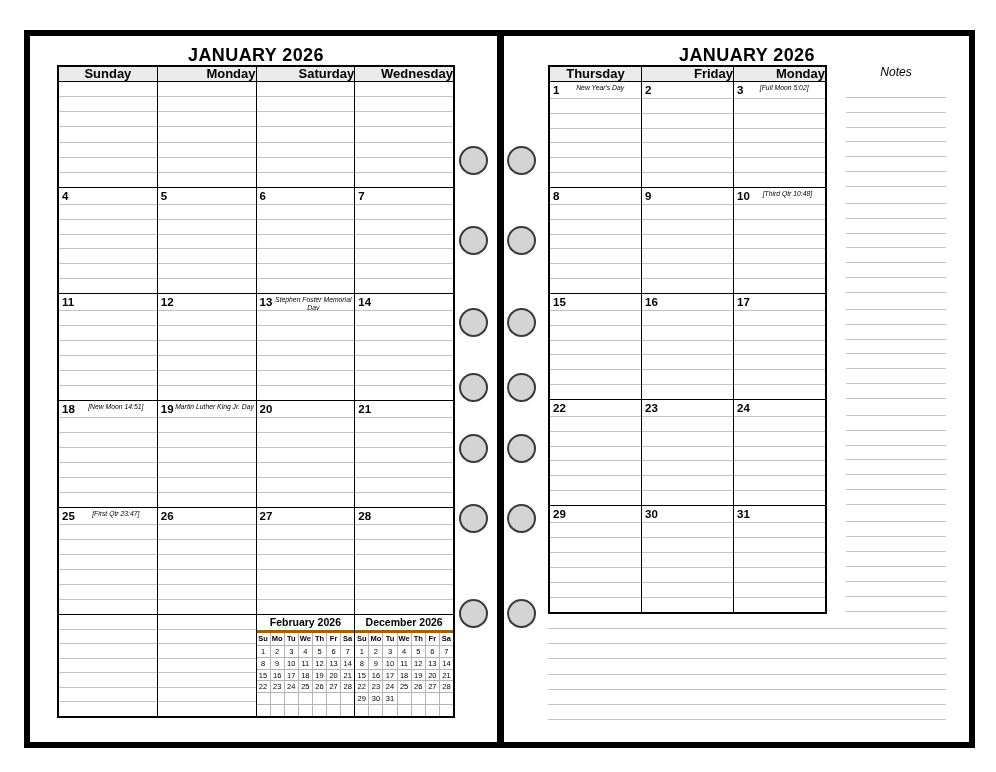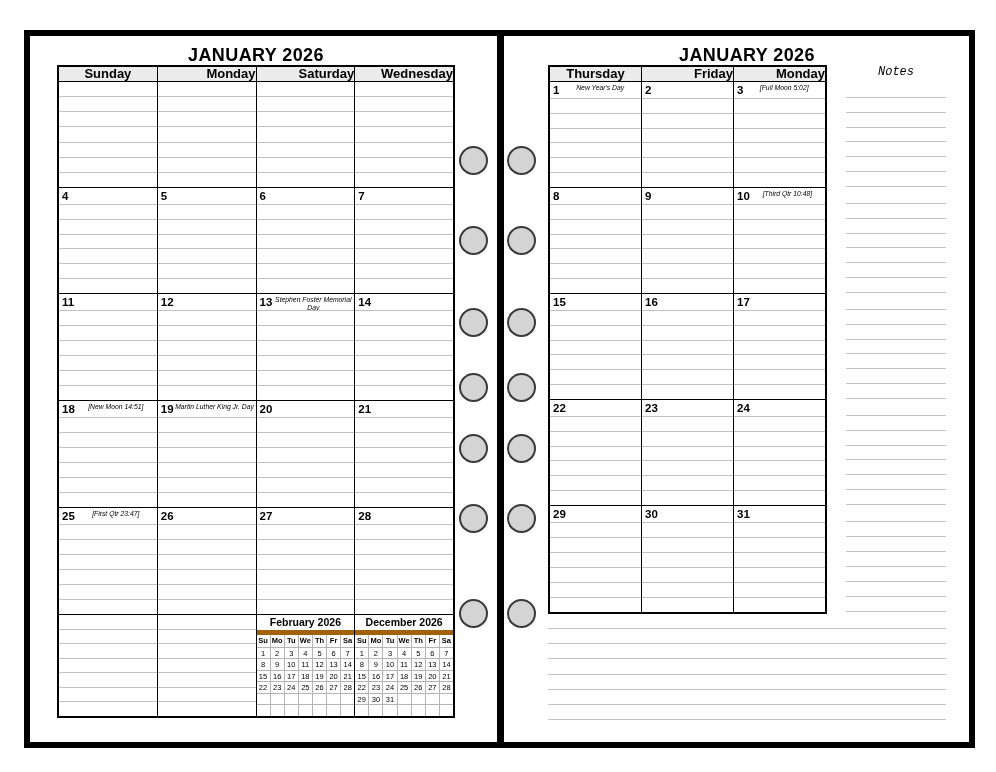--- a/index.html
+++ b/index.html
@@ -31,21 +31,21 @@
   .notes-label{position:absolute;font-size:12px;font-style:italic;text-align:center;line-height:14px;}
   .notes-col{position:absolute;display:flex;flex-direction:column;}
   .nweek{display:flex;flex-direction:column;min-height:0;}
   .nband{flex:none;height:16px;border-bottom:1px solid var(--rule);}
   .nrule{flex:1;border-bottom:1px solid var(--rule);}
   .bottom-notes{position:absolute;display:flex;flex-direction:column;}
   .bnrule{flex:1;border-bottom:1px solid var(--rule);}
   
   .mini{font-size:7.5px;}
   .mini-title{flex:none;height:15px;line-height:15px;text-align:center;font-weight:bold;font-size:10.5px;
-              border-bottom:5px solid #a16207;}
+              border-bottom:3px solid #a16207;}
   .mini-row{display:flex;flex:1;border-bottom:1px solid var(--mini-rule);min-height:0;justify-content:flex-end;}
   .mini-row:last-child{border-bottom:none;}
   .mini-row.mini-dow{flex:none;height:12px;}
   .mini-cell{flex:1;text-align:center;line-height:12px;font-size:7.5px;overflow:hidden;}
   .mini-cell + .mini-cell{border-left:1px solid var(--mini-rule);}
   .mini-dow .mini-cell{font-weight:bold;}
 </style>
 </head>
 <body>
 
@@ -637,21 +637,21 @@
           <div class="rule"></div>
           <div class="rule"></div>
           <div class="rule"></div>
           <div class="rule"></div>
           <div class="rule"></div>
           <div class="rule"></div>
         </div>
       </div>
     </div>
 
-  <div class="notes-label" style="left:846px;top:65px;width:100px;font-family:Liberation Mono, monospace;">Notes</div>
+  <div class="notes-label" style="left:846px;top:65px;width:100px;">Notes</div>
   <div id="notes-col" class="notes-col" style="left:846px;top:81px;width:100px;height:531px;">
       <div class="nweek" style="flex: 106 1 0px;">
         <div class="nband"></div>
         <div class="nrule"></div>
         <div class="nrule"></div>
         <div class="nrule"></div>
         <div class="nrule"></div>
         <div class="nrule"></div>
         <div class="nrule"></div>
       </div>

